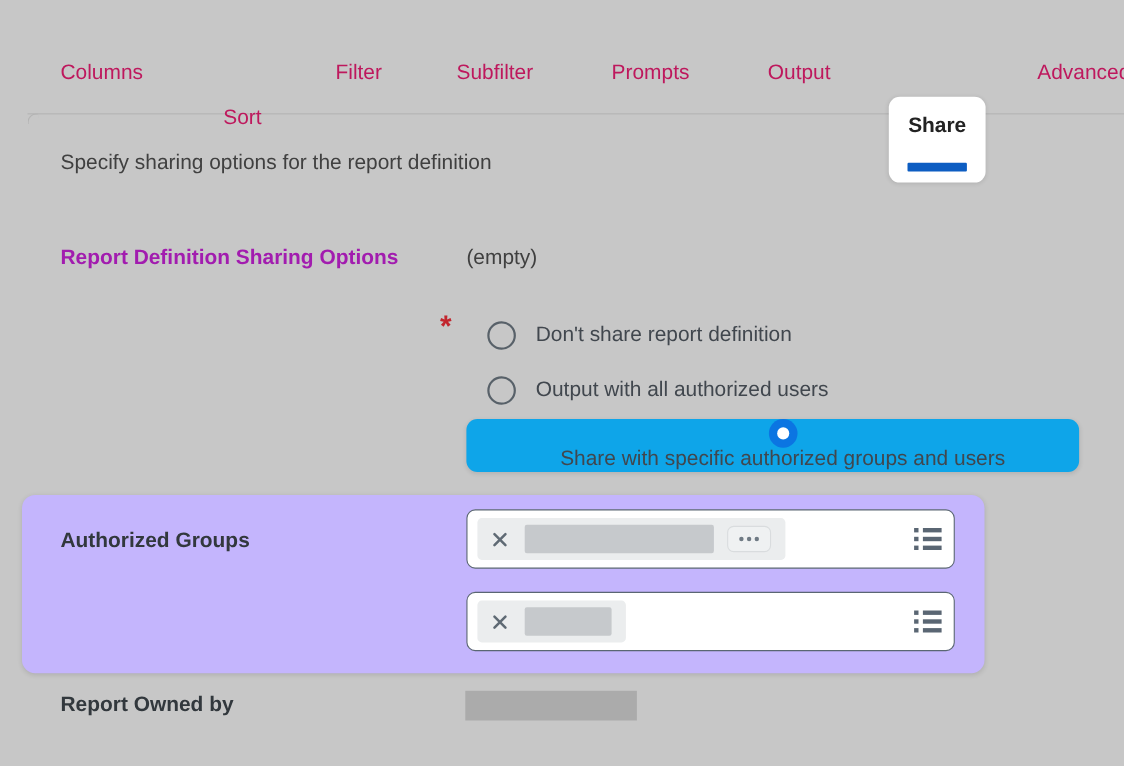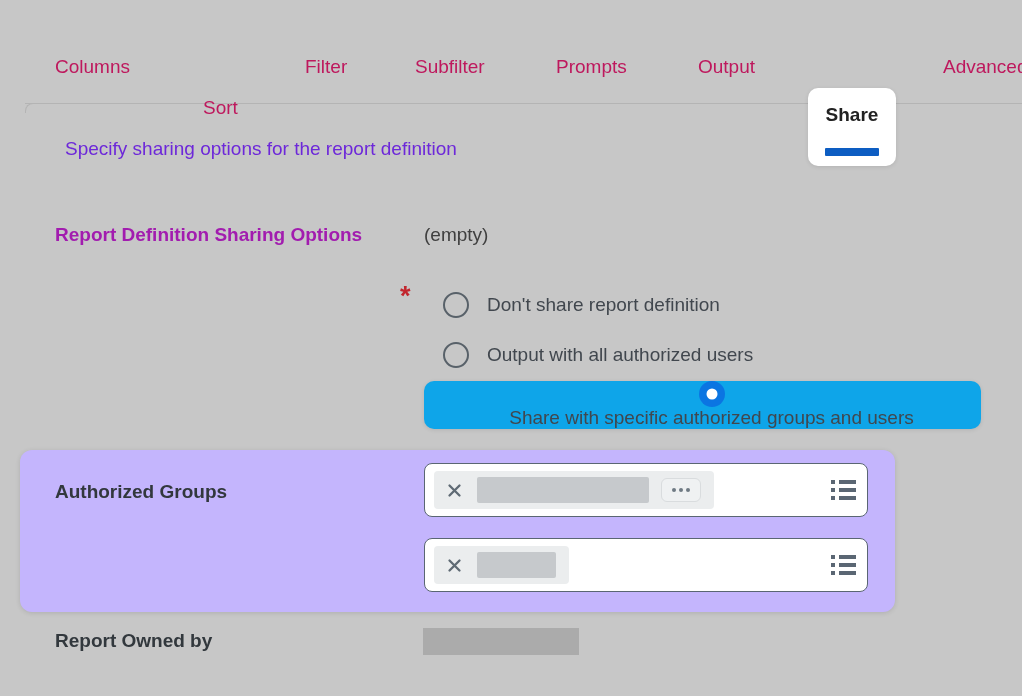--- a/index.html
+++ b/index.html
@@ -31,21 +31,21 @@
     padding-top: 16px;
     box-shadow: 0 1px 4px rgba(0,0,0,0.10);
     margin-top: 48px;
   }
   .tab.active .tab-underline {
     position: absolute; left: 17px; bottom: 10px; width: 54px; height: 8px;
     background: #0d5dc2; border-radius: 1px;
   }
 
   
-  .intro { position: absolute; left: 65px; top: 138px; font-size: 19px; color: #6d28d9; }
+  .intro { position: absolute; left: 55px; top: 138px; font-size: 19px; color: #404040; }
   .field-row { position: absolute; left: 55px; top: 224px; font-size: 19px; }
   .field-label { font-weight: bold; color: #a21caf; display: inline-block; }
   .field-value { position: absolute; left: 369px; top: 0; color: #404040; white-space: nowrap; }
 
   .required-marker { position: absolute; left: 400px; top: 281px; font-size: 27px; color: #c2262e; font-weight: bold; }
 
   
   .radio-row { position: absolute; left: 424px; height: 50px; display: flex; align-items: center; cursor: pointer; }
   .radio-row-0 { top: 280px; }
   .radio-row-1 { top: 330px; }

